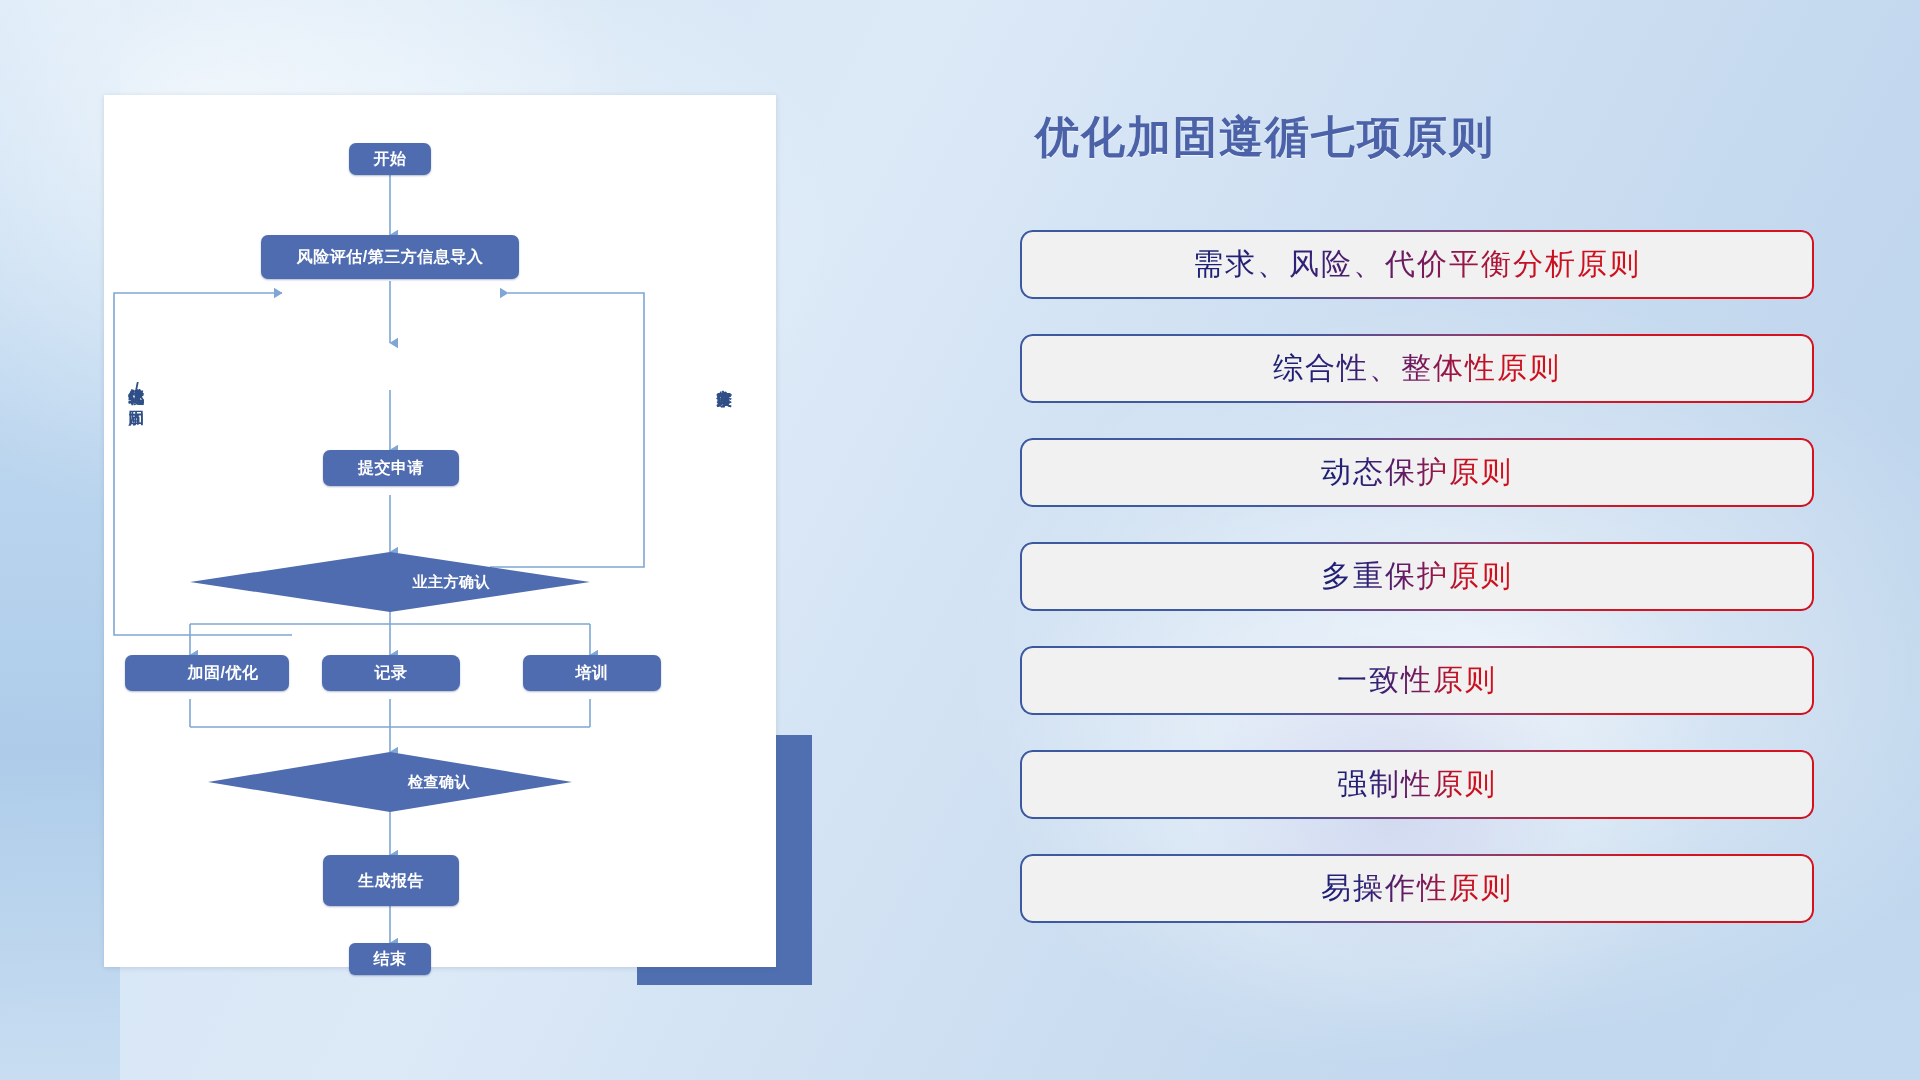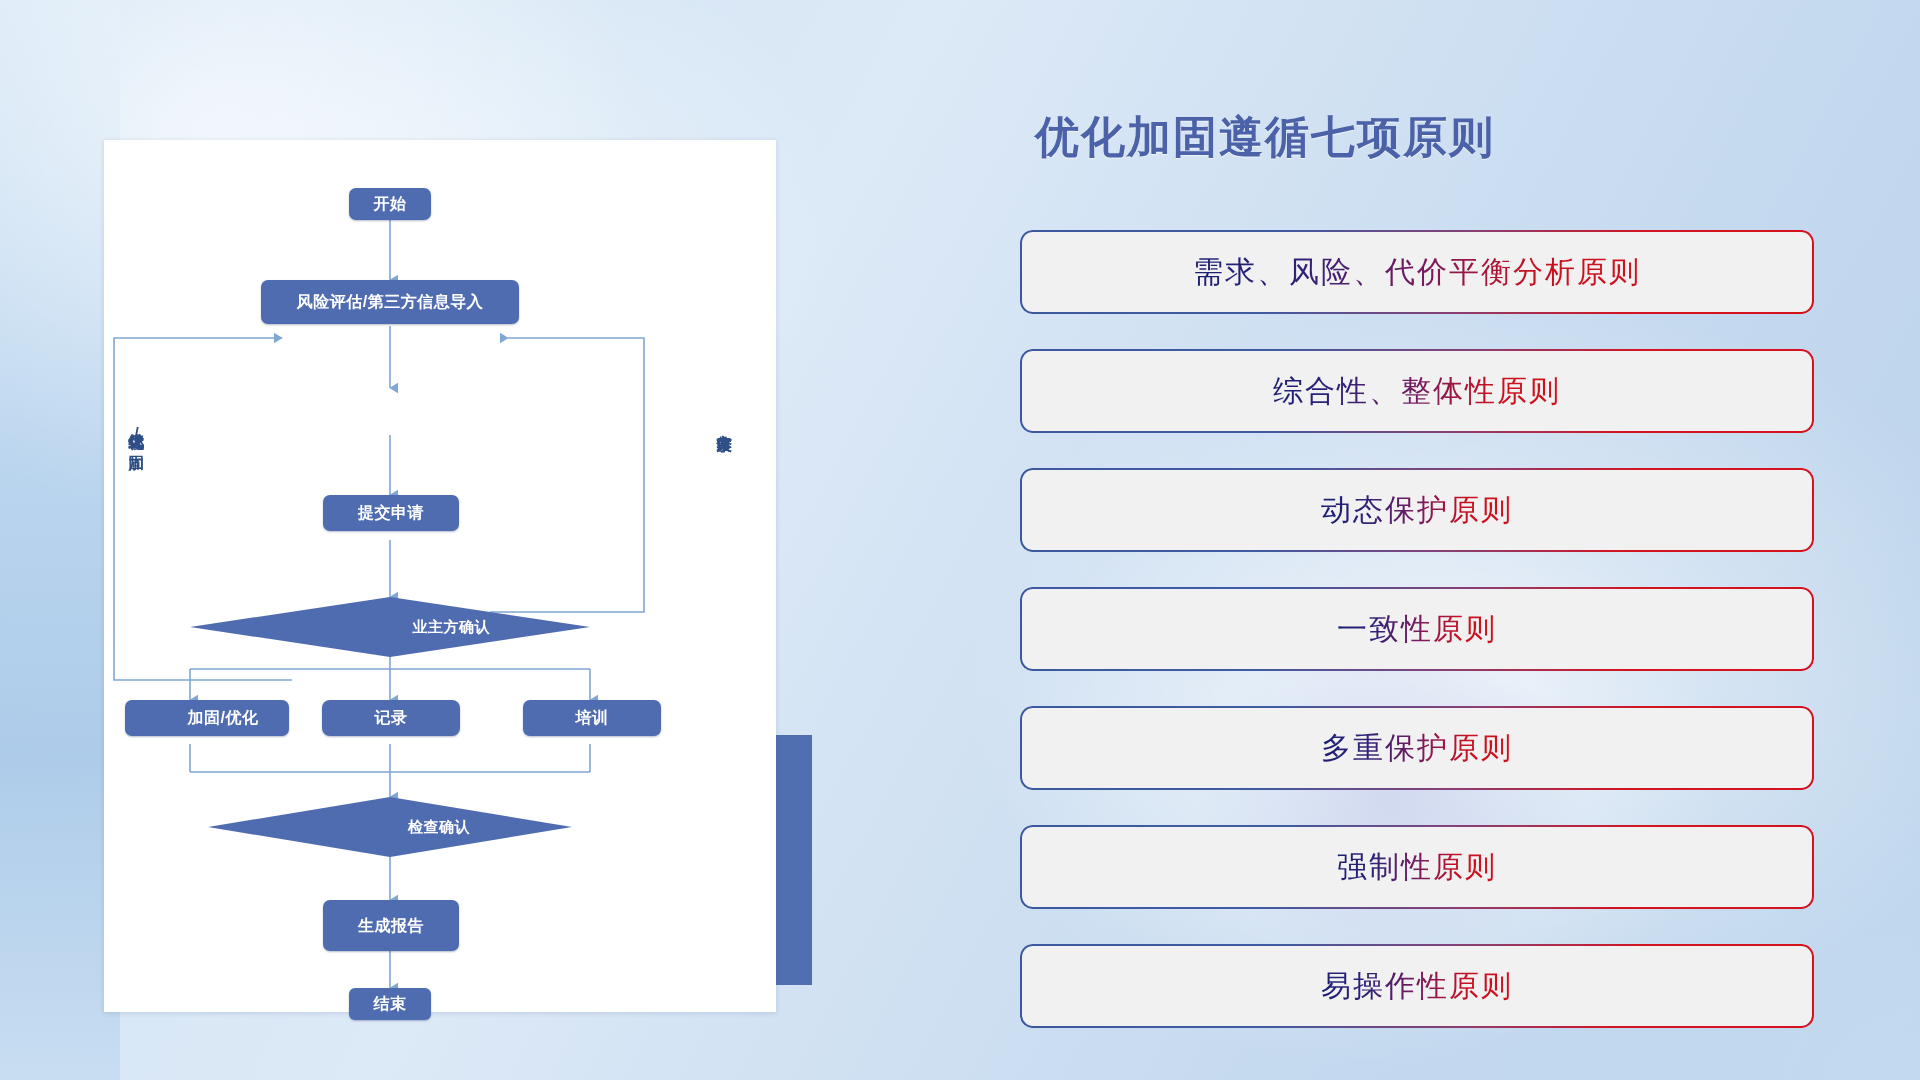--- a/index.html
+++ b/index.html
@@ -58,21 +58,20 @@
     left: 637px; top: 735px;
     width: 175px; height: 250px;
     background: #4f6fb0;
   }
   #flow-panel {
     position: absolute;
     left: 104px; top: 95px;
     width: 672px; height: 872px;
     background: #ffffff;
     box-shadow: 0 1px 5px rgba(60,80,120,0.18);
-    margin-top: 45px;
   }
   #flow-canvas {
     position: absolute;
     left: 0; top: 0;
     width: 672px; height: 872px;
   }
 
   .node {
     position: absolute;
     background: #4f6cb0;
@@ -125,21 +124,21 @@
     white-space: nowrap;
   }
   #principles-list {
     position: absolute;
     left: 1022px;
     top: 232px;
     width: 790px;
   }
   .principle-card {
     position: relative;
-    height: 80px;
+    height: 65px;
     margin-bottom: 39px;
     background: #f1f1f1;
     border-radius: 11px;
     display: flex;
     align-items: center;
     justify-content: center;
     box-shadow: 0 1px 2px rgba(90,110,150,0.18);
   }
   .principle-card::before {
     content: "";
@@ -285,28 +284,28 @@
 
     <div class="principle-card">
       <span class="principle-text">综合性、整体性原则</span>
     </div>
 
     <div class="principle-card">
       <span class="principle-text">动态保护原则</span>
     </div>
 
     <div class="principle-card">
+      <span class="principle-text">多重保护原则</span>
+    </div>
+
+    <div class="principle-card">
       <span class="principle-text">一致性原则</span>
     </div>
 
     <div class="principle-card">
-      <span class="principle-text">多重保护原则</span>
-    </div>
-
-    <div class="principle-card">
       <span class="principle-text">强制性原则</span>
     </div>
 
     <div class="principle-card">
       <span class="principle-text">易操作性原则</span>
     </div>
 
   </div>
 
 </div>

